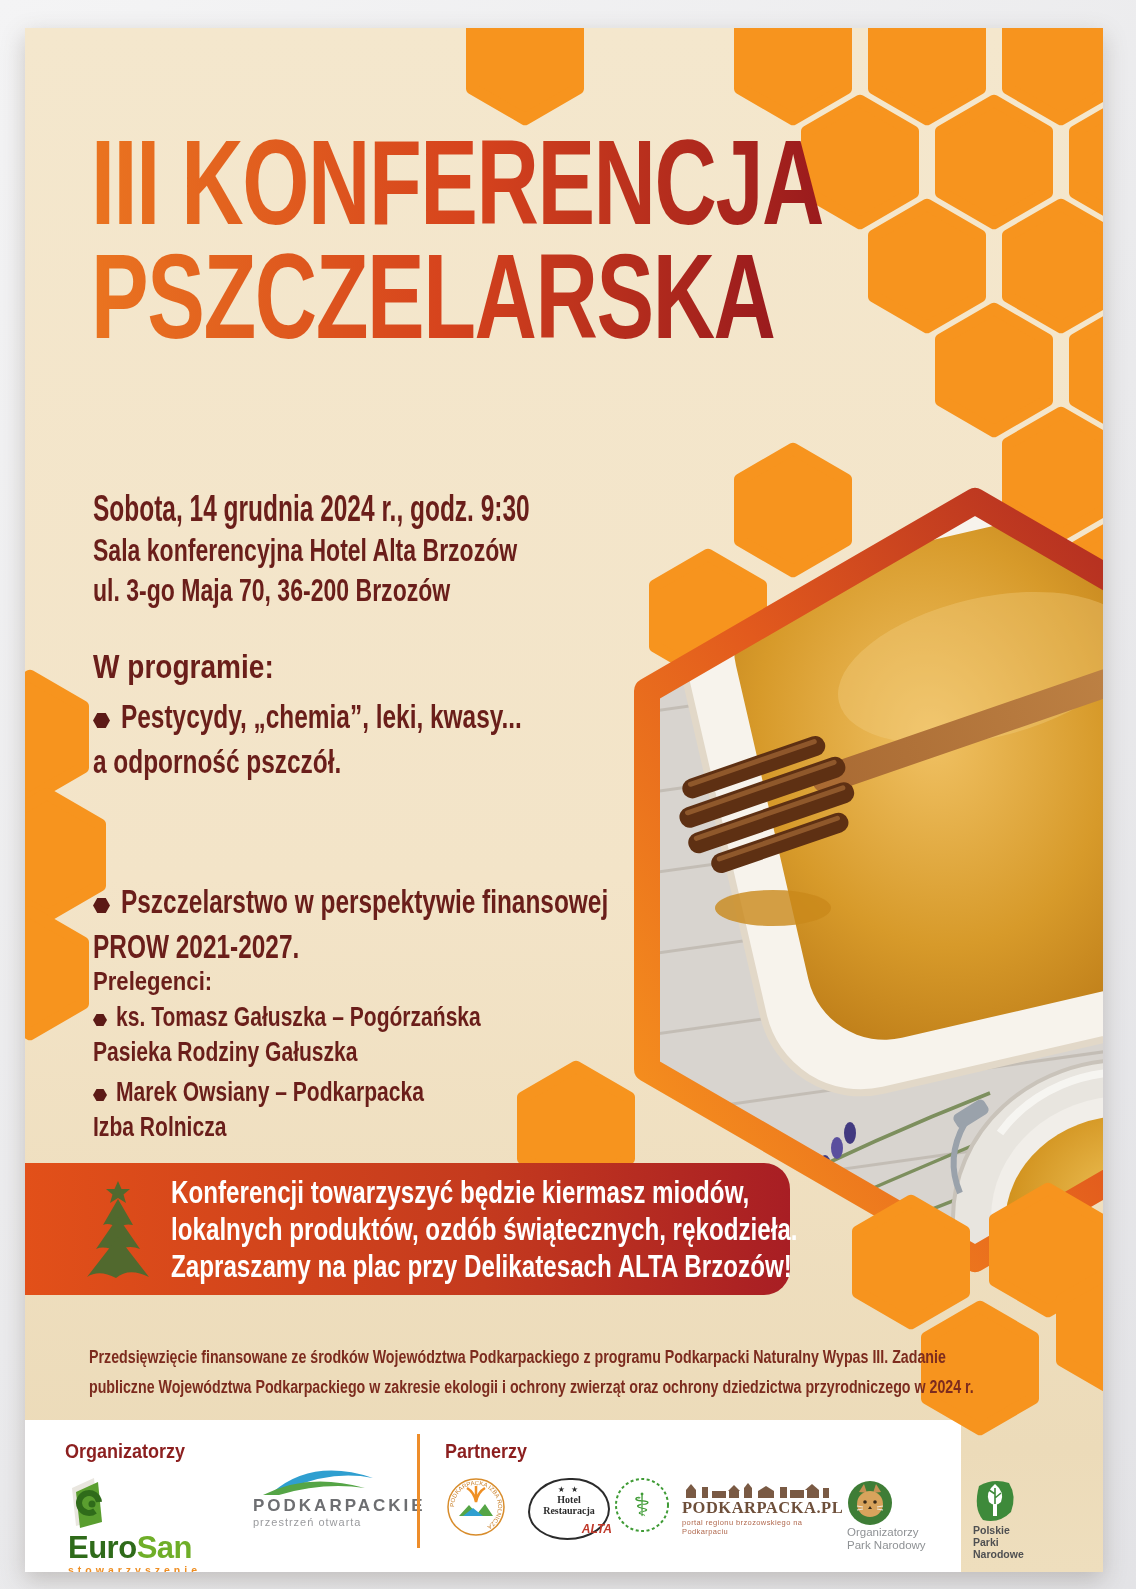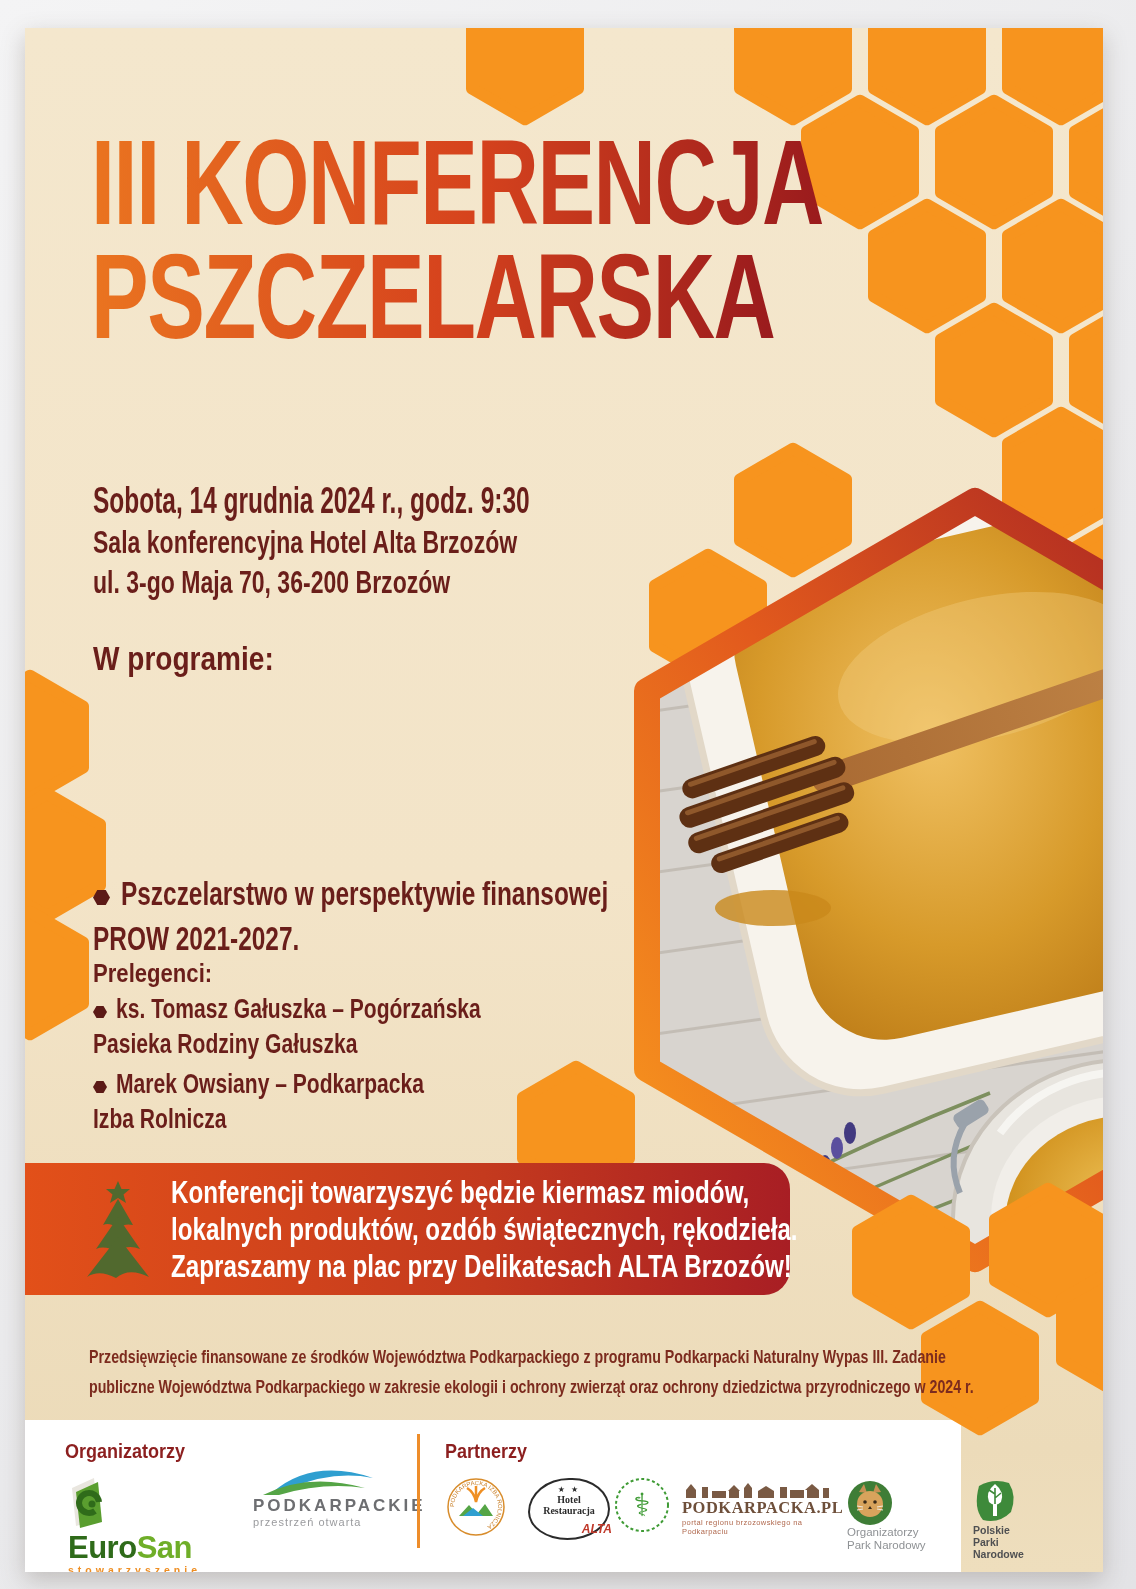--- a/index.html
+++ b/index.html
@@ -17,21 +17,21 @@
     overflow:hidden;
   }
   .cnd{display:inline-block;transform-origin:0 0;transform:scaleX(var(--sx,.8));white-space:nowrap;}
   .layer-text{z-index:7;}
   .grad-text{
     background:linear-gradient(90deg,#ea7420 0%,#d6431d 52%,#9a1b1d 100%);
     -webkit-background-clip:text;background-clip:text;color:transparent;
     font-weight:700;font-size:120px;line-height:112px;letter-spacing:-2px;
   }
   .subtitle{color:#9e2021;font-weight:700;font-size:47px;}
-  .maroon{color:#6a1e1a;}
+  .maroon{color:#6a1e1a;margin-top:8px;}
   .date-line{font-weight:700;font-size:36px;}
   .venue-line{font-weight:600;font-size:32px;}
   .prog-head{font-weight:700;font-size:33px;}
   .prog-line{font-weight:600;font-size:33px;line-height:45px;}
   .prel-head{font-weight:700;font-size:26px;}
   .spk-line{font-weight:600;font-size:27px;line-height:35px;}
   .bhex{display:inline-block;width:17px;height:15px;background:#5c1a16;
     clip-path:polygon(25% 0,75% 0,100% 50%,75% 100%,25% 100%,0 50%);
     margin-right:11px;}
   .bhex.sm{width:14px;height:12px;margin-right:9px;}
@@ -217,20 +217,24 @@
   <div class="abs layer-text maroon venue-line" style="left:68px;top:496px">
     <span class="cnd" style="--sx:.72">Sala konferencyjna Hotel Alta Brzozów</span>
   </div>
   <div class="abs layer-text maroon venue-line" style="left:68px;top:536px">
     <span class="cnd" style="--sx:.72">ul. 3-go Maja 70, 36-200 Brzozów</span>
   </div>
 
   <div class="abs layer-text maroon prog-head" style="left:68px;top:612px">
     <span class="cnd" style="--sx:.85">W programie:</span>
   </div>
+  <div class="abs layer-text maroon prog-line" style="left:68px;top:658px">
+    <div><span class="bhex"></span><span class="cnd" style="--sx:.74">Pestycydy, „chemia”, leki, kwasy...</span></div>
+    <div><span class="cnd" style="--sx:.74">a odporność pszczół.</span></div>
+  </div>
   <div class="abs layer-text maroon prog-line" style="left:68px;top:843px">
     <div><span class="bhex"></span><span class="cnd" style="--sx:.74">Pszczelarstwo w perspektywie finansowej</span></div>
     <div><span class="cnd" style="--sx:.74">PROW 2021-2027.</span></div>
   </div>
 
   <div class="abs layer-text maroon prel-head" style="left:68px;top:930px">
     <span class="cnd" style="--sx:.85">Prelegenci:</span>
   </div>
   <div class="abs layer-text maroon spk-line" style="left:68px;top:964px">
     <div><span class="bhex sm"></span><span class="cnd" style="--sx:.78">ks. Tomasz Gałuszka – Pogórzańska</span></div>

